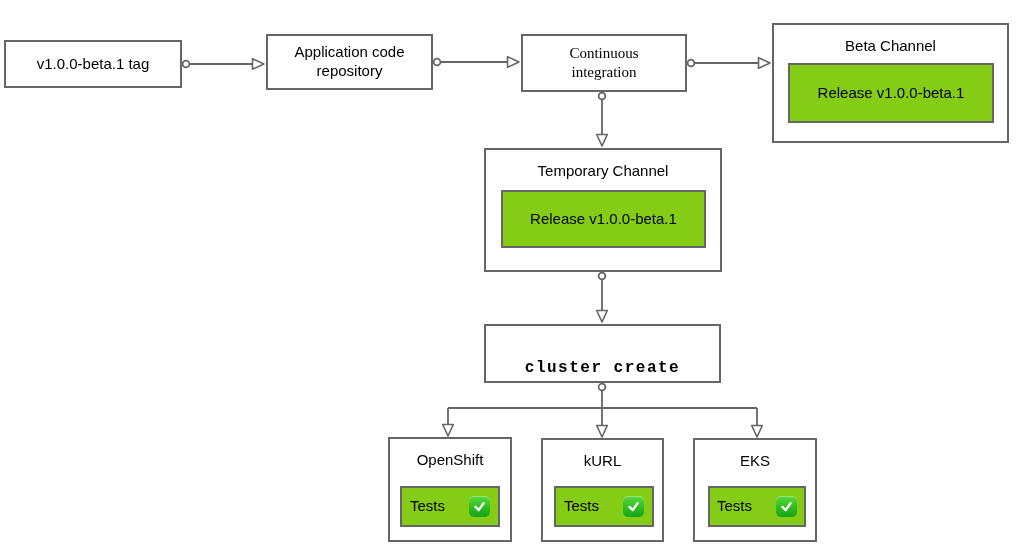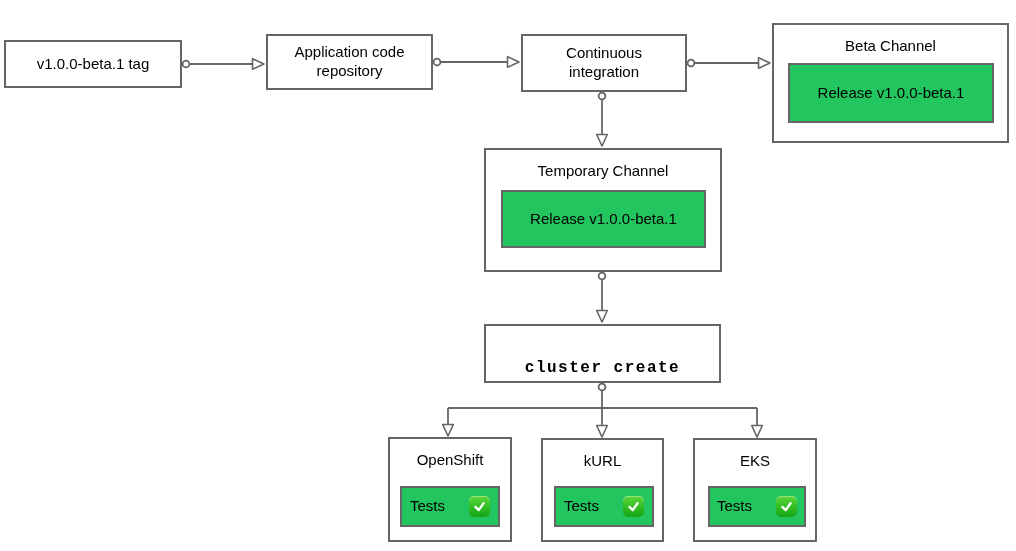--- a/index.html
+++ b/index.html
@@ -8,28 +8,28 @@
     font-family:"Liberation Sans","DejaVu Sans",sans-serif;color:#000;
     overflow:hidden;
   }
   .edges{position:absolute;left:0;top:0;pointer-events:none;}
   .node{
     position:absolute;background:#fff;border:2px solid #666;
     box-sizing:border-box;
   }
   .simple{display:flex;align-items:center;justify-content:center;text-align:center;}
   .label{font-size:15px;line-height:1.25;}
-  .wrap-narrow{max-width:118px;}
+  .wrap-narrow{max-width:118px;font-family:Liberation Serif, serif;}
   .wrap-mid{max-width:130px;}
   .container-node .title{
     position:absolute;left:0;right:0;top:12px;text-align:center;
     font-size:15px;
   }
   .inner{
-    position:absolute;background:#22c55e;border:2px solid #666;
+    position:absolute;background:#84cc16;border:2px solid #666;
     box-sizing:border-box;display:flex;align-items:center;justify-content:center;
     text-align:center;
   }
   .mono .label{
     font-family:"Liberation Mono","DejaVu Sans Mono",monospace;
     font-weight:bold;font-size:16px;letter-spacing:1.5px;margin-top:28px;
   }
   .tests-inner{gap:24px;}
   .check-badge{
     display:inline-flex;align-items:center;justify-content:center;

